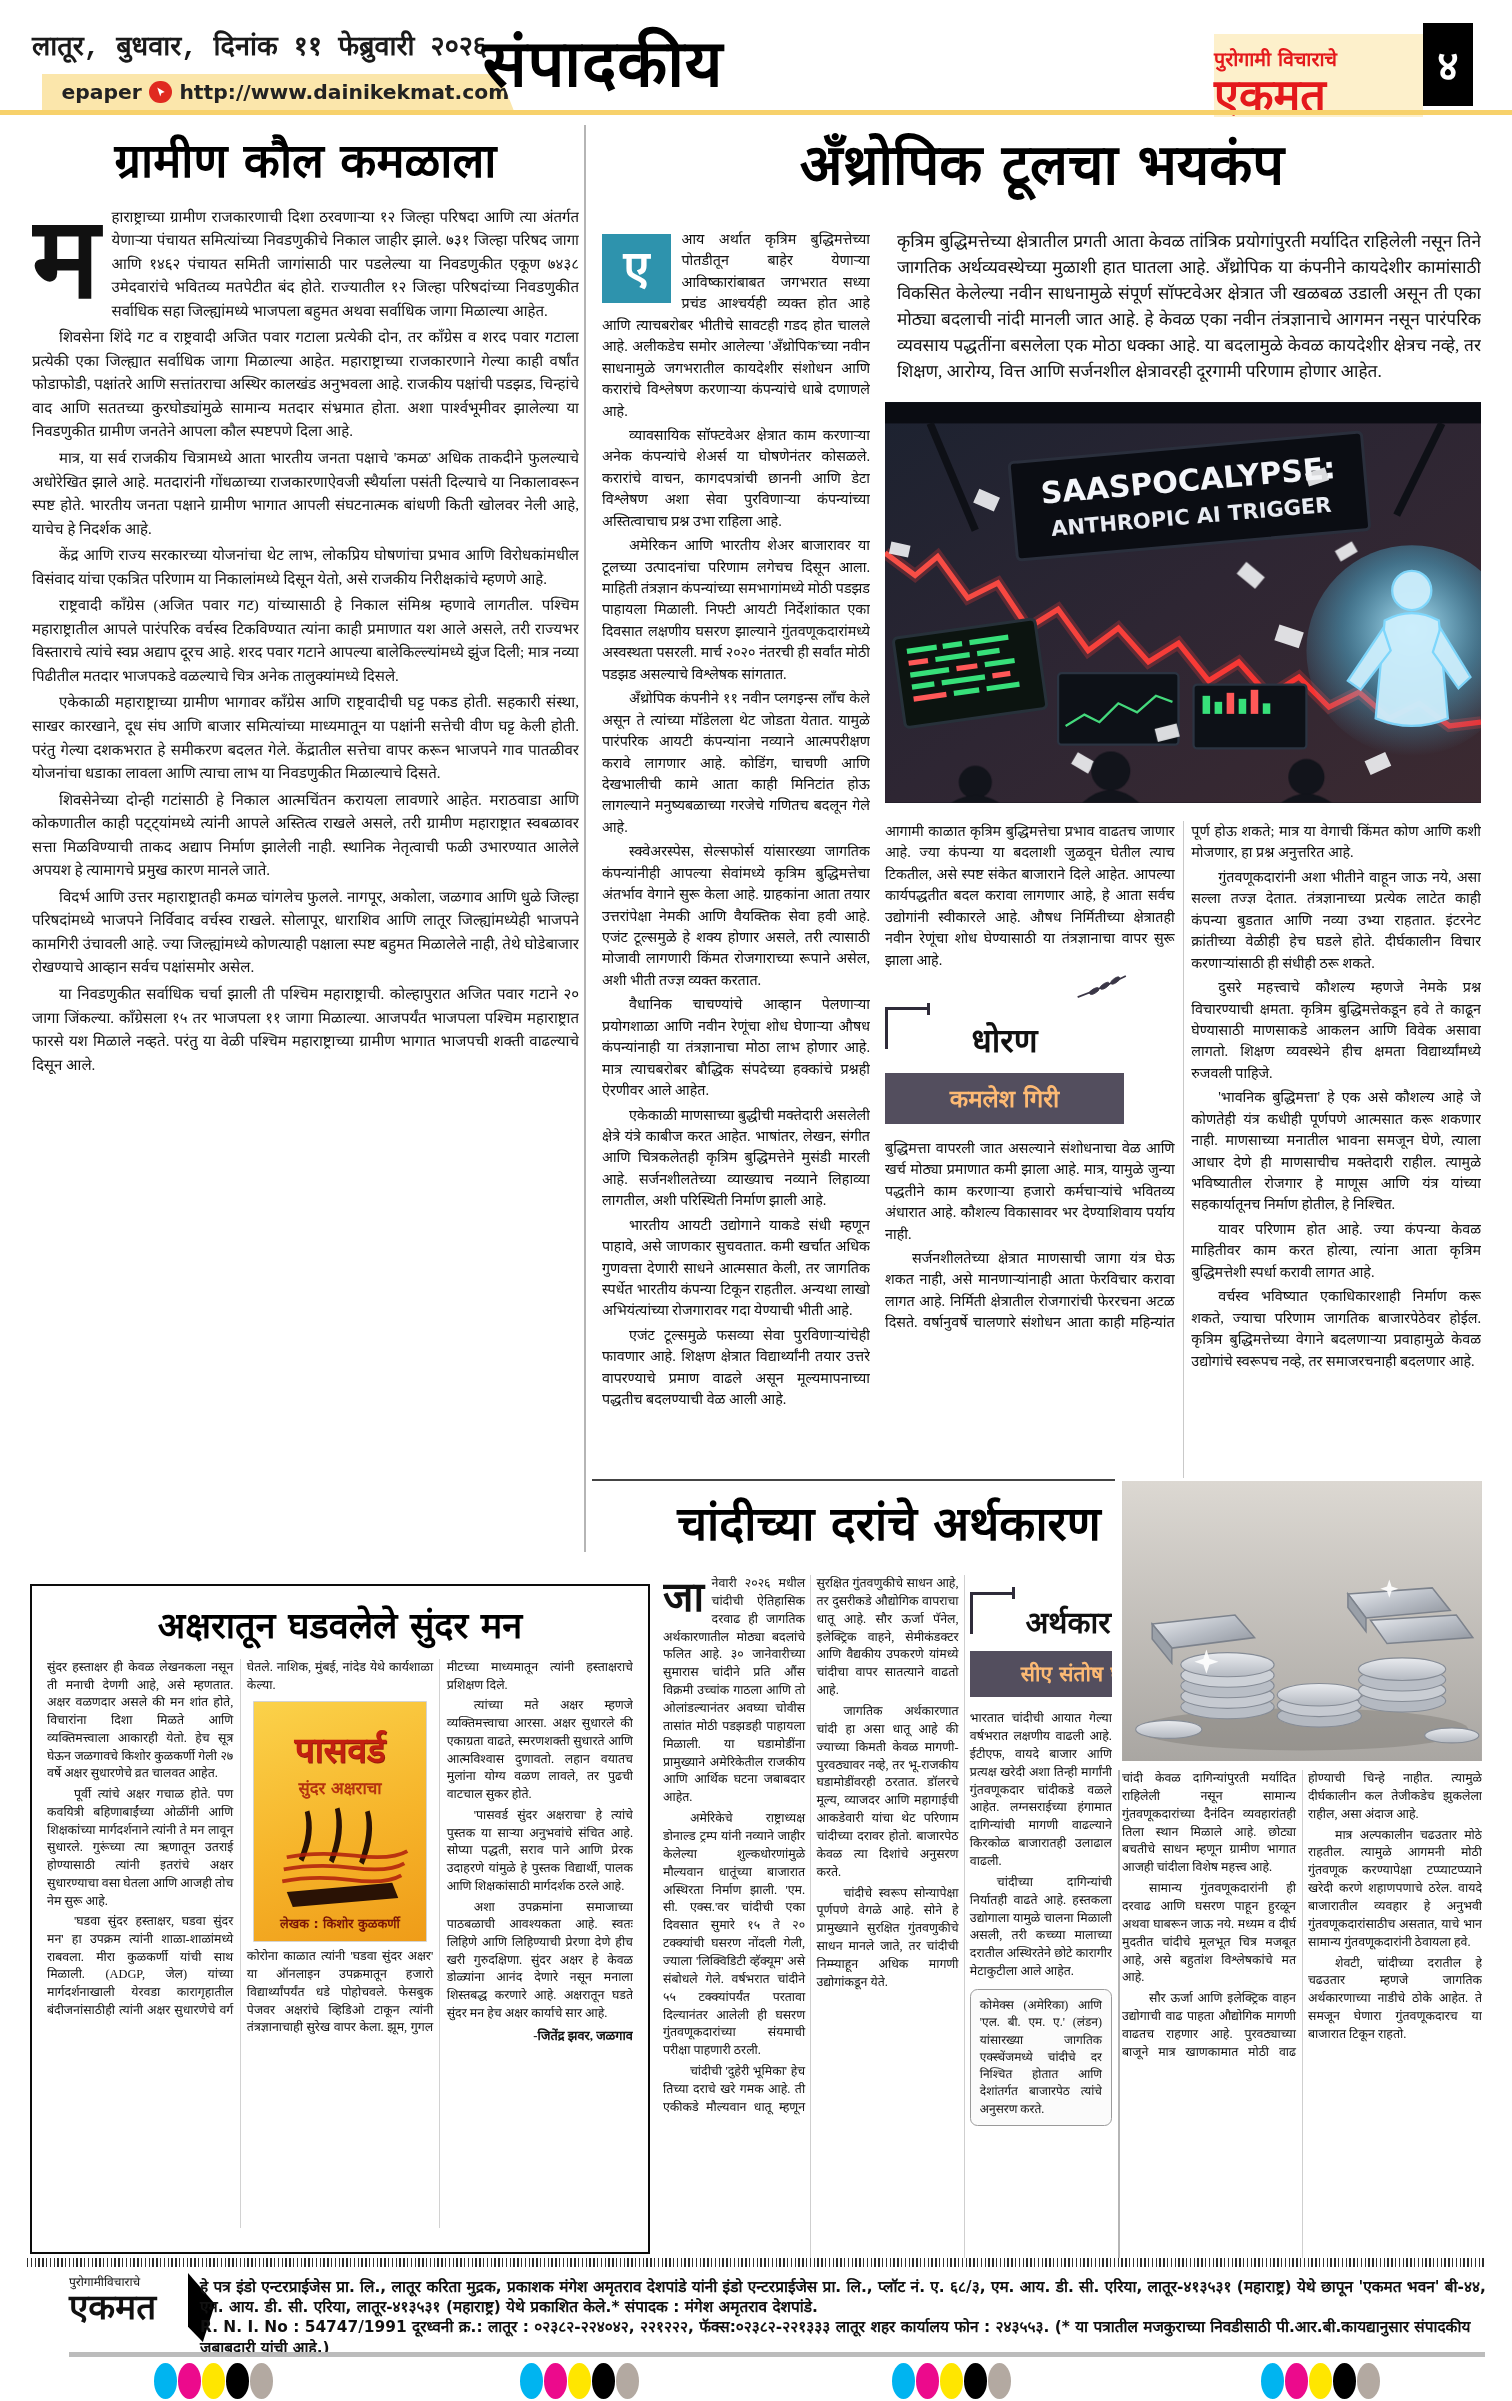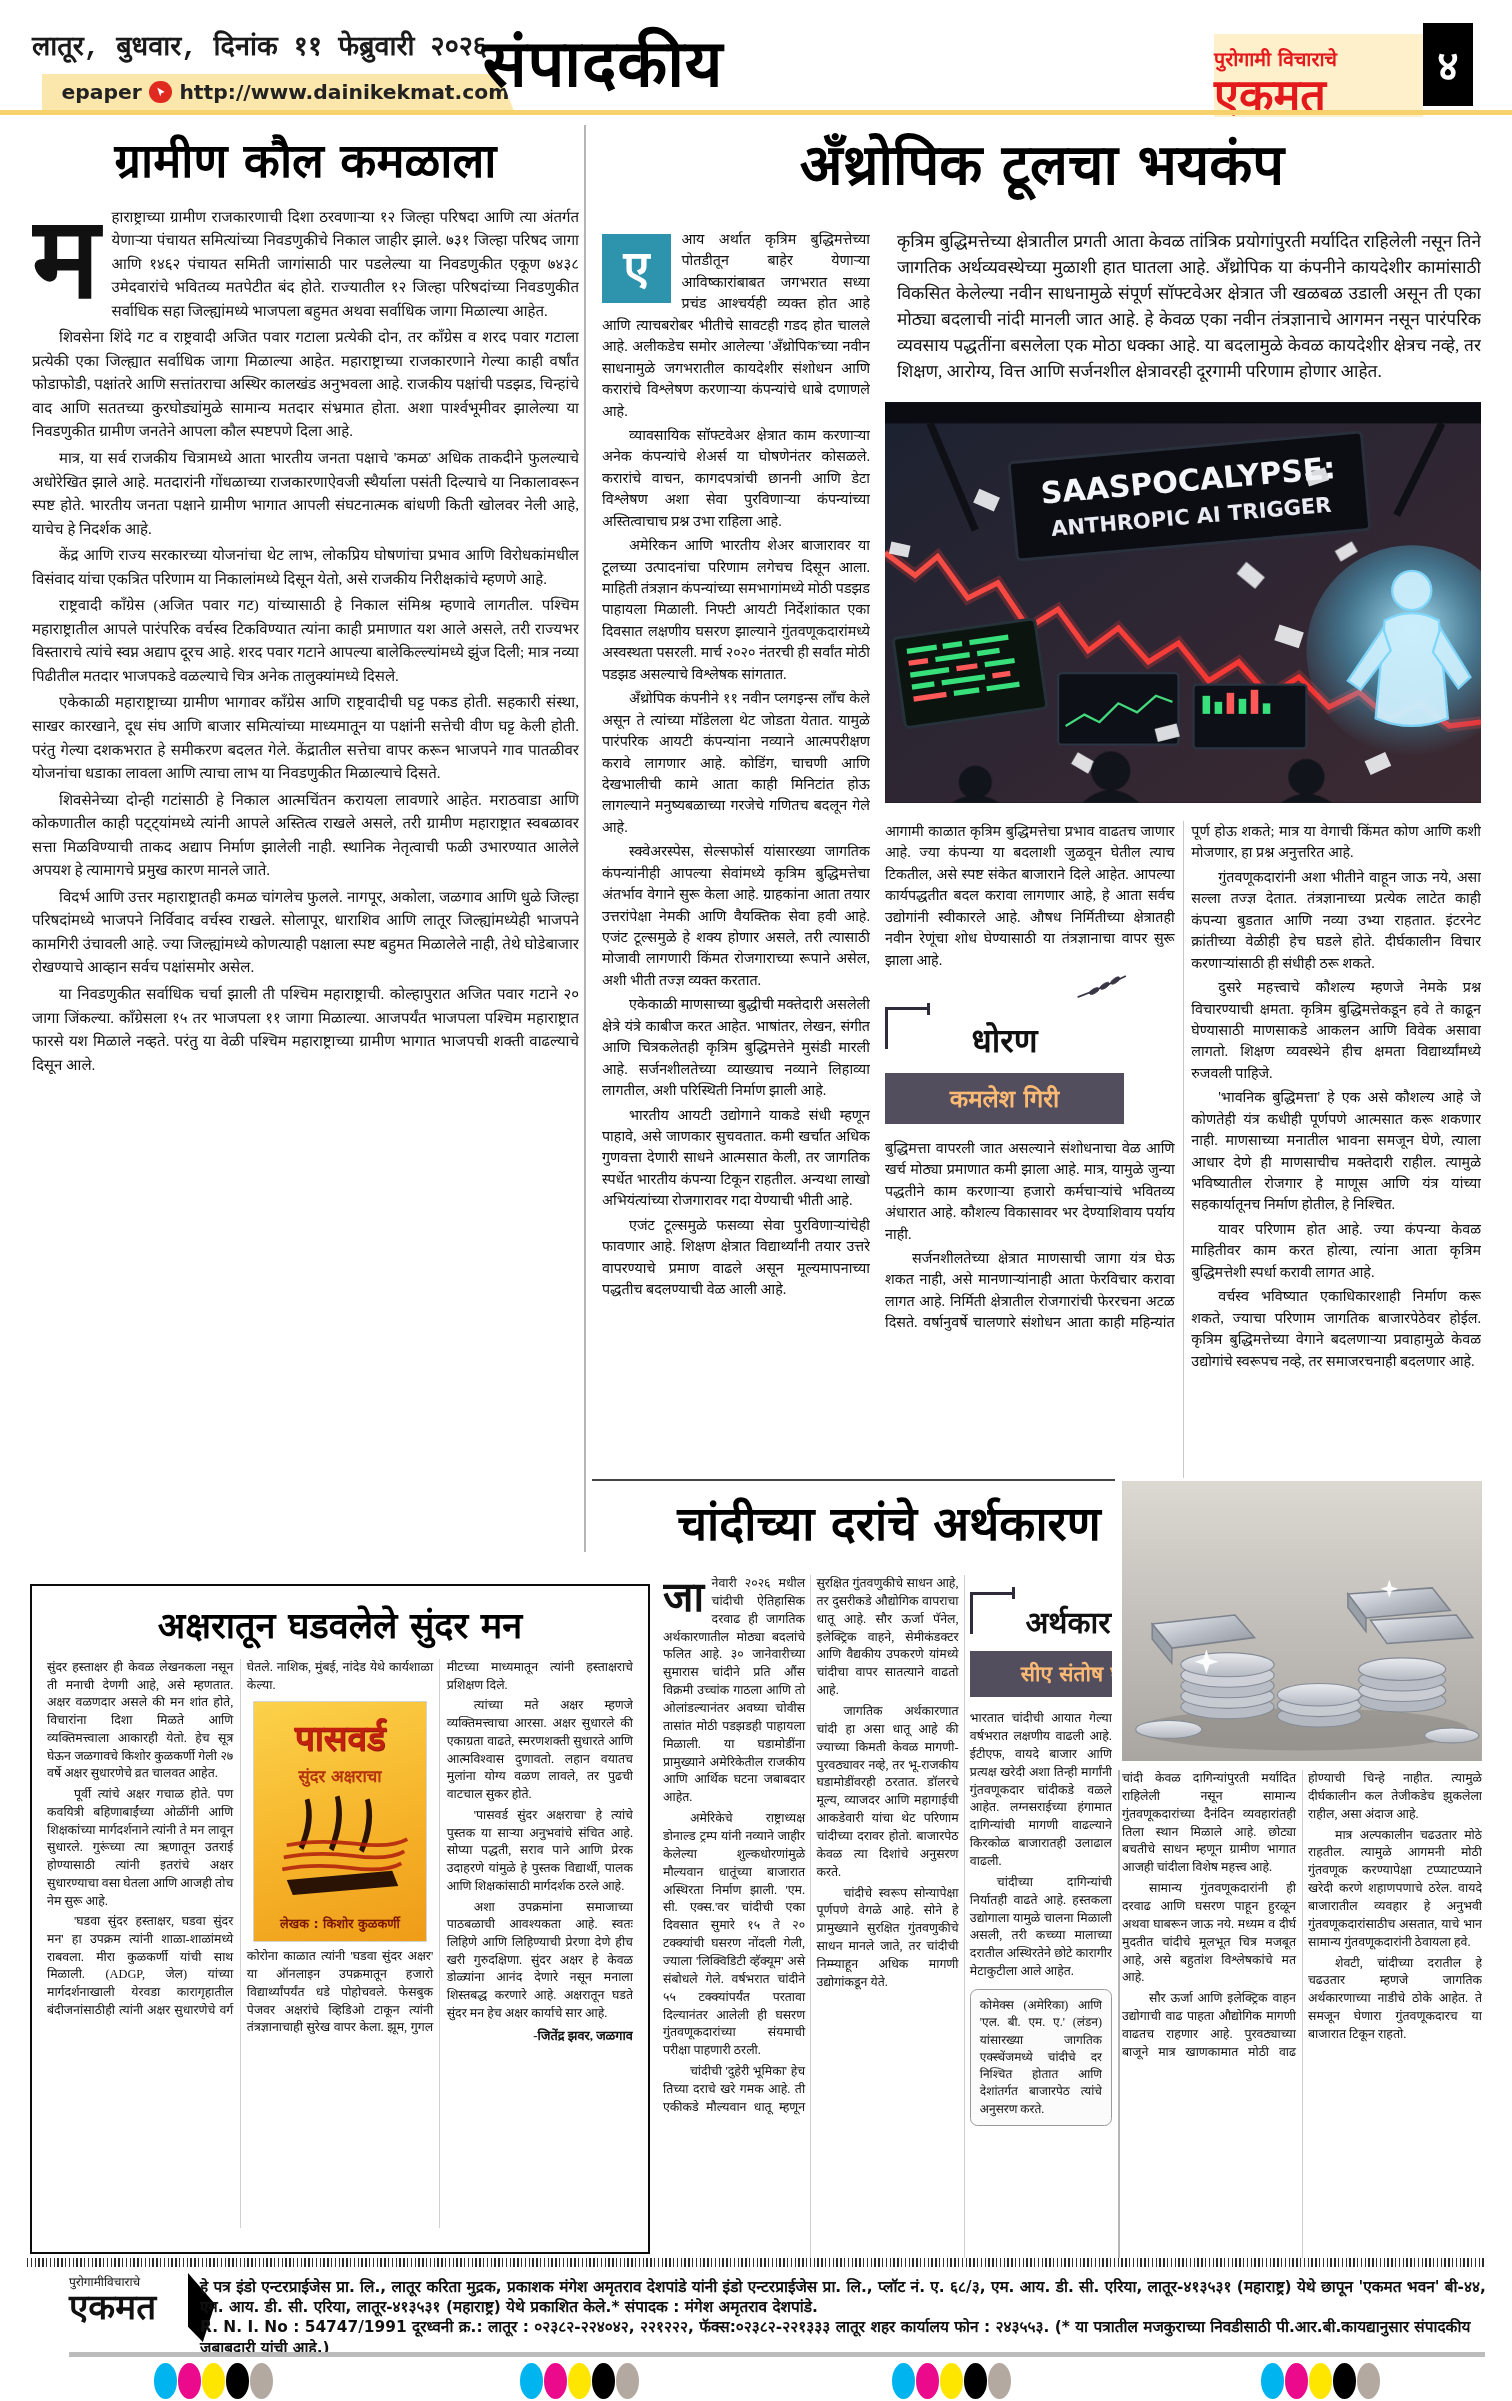--- a/index.html
+++ b/index.html
@@ -62,21 +62,21 @@
   .note-box{break-inside:avoid;border:1.5px solid #9a9a9a;border-radius:7.5px;padding:7.5px 9px;margin-top:7.5px;font-size:12px;text-align:justify;background:#fbfbfb;}
 
   
   .a4{left:30px;top:1584px;width:620px;height:670px;border:2.3px solid #0c0c0c;box-sizing:border-box;padding:10.5px 15px;background:#fff;}
   .a4 h2{font-size:36px;font-weight:800;text-align:center;padding:3px 0 10.5px 0;}
   .a4-body{height:569px;overflow:hidden;column-count:3;column-gap:13.6px;column-rule:0.8px solid #d2d2d2;font-size:12.4px;line-height:1.43;}
   .a4-byline{font-weight:700;text-align:right;margin-top:4.5px;font-size:12.8px;}
 
   
   .book{break-inside:avoid;width:172px;height:239px;margin:7.5px auto;background:linear-gradient(160deg,#fbd24a 0%,#f6b42a 55%,#ef9c18 100%);box-shadow:0 0 0 0.8px #c9c9c9;position:relative;text-align:center;overflow:hidden;}
-  .book-title{font-family:"DejaVu Sans",sans-serif;font-weight:800;font-size:35px;color:#c2200f;padding-top:11px;text-shadow:0.8px 0.8px 0 #8f1a0c;}
+  .book-title{font-family:"DejaVu Sans",sans-serif;font-weight:800;font-size:35px;color:#c2200f;padding-top:23px;text-shadow:0.8px 0.8px 0 #8f1a0c;}
   .book-sub{font-family:"DejaVu Sans",sans-serif;font-weight:700;font-size:16.6px;color:#b5330f;margin-top:1.5px;}
   .book-art{margin-top:3px;}
   .book-author{position:absolute;bottom:7.5px;width:100%;font-family:"DejaVu Sans",sans-serif;font-weight:700;font-size:12.8px;color:#7a1407;}
 
   
   .pinstripes{left:27px;top:2258px;width:1458px;height:9px;background:repeating-linear-gradient(90deg,#2e2e2e 0 1.5px,#ffffff 1.5px 3.8px);}
   .f-logo{left:69px;top:2273px;width:128px;}
   .f-logo-tag{font-family:"DejaVu Sans",sans-serif;font-weight:400;font-size:12px;}
   .f-logo-name{font-family:"DejaVu Sans",sans-serif;font-weight:800;font-size:35px;line-height:1;}
   .f-flag{position:absolute;left:119px;top:0px;width:27px;height:69px;background:#000;clip-path:polygon(0 0,100% 45%,55% 100%,0 78%);}
@@ -137,20 +137,21 @@
     <h1>अँथ्रोपिक टूलचा भयकंप</h1>
 
     <div class="a2-leftcol">
       <span class="dropcap2">ए</span>
       <div>
           <p class="para first">आय अर्थात कृत्रिम बुद्धिमत्तेच्या पोतडीतून बाहेर येणाऱ्या आविष्कारांबाबत जगभरात सध्या प्रचंड आश्चर्यही व्यक्त होत आहे आणि त्याचबरोबर भीतीचे सावटही गडद होत चालले आहे. अलीकडेच समोर आलेल्या 'अँथ्रोपिक'च्या नवीन साधनामुळे जगभरातील कायदेशीर संशोधन आणि करारांचे विश्लेषण करणाऱ्या कंपन्यांचे धाबे दणाणले आहे.</p>
           <p class="para">व्यावसायिक सॉफ्टवेअर क्षेत्रात काम करणाऱ्या अनेक कंपन्यांचे शेअर्स या घोषणेनंतर कोसळले. करारांचे वाचन, कागदपत्रांची छाननी आणि डेटा विश्लेषण अशा सेवा पुरविणाऱ्या कंपन्यांच्या अस्तित्वाचाच प्रश्न उभा राहिला आहे.</p>
           <p class="para">अमेरिकन आणि भारतीय शेअर बाजारावर या टूलच्या उत्पादनांचा परिणाम लगेचच दिसून आला. माहिती तंत्रज्ञान कंपन्यांच्या समभागांमध्ये मोठी पडझड पाहायला मिळाली. निफ्टी आयटी निर्देशांकात एका दिवसात लक्षणीय घसरण झाल्याने गुंतवणूकदारांमध्ये अस्वस्थता पसरली. मार्च २०२० नंतरची ही सर्वांत मोठी पडझड असल्याचे विश्लेषक सांगतात.</p>
           <p class="para">अँथ्रोपिक कंपनीने ११ नवीन प्लगइन्स लाँच केले असून ते त्यांच्या मॉडेलला थेट जोडता येतात. यामुळे पारंपरिक आयटी कंपन्यांना नव्याने आत्मपरीक्षण करावे लागणार आहे. कोडिंग, चाचणी आणि देखभालीची कामे आता काही मिनिटांत होऊ लागल्याने मनुष्यबळाच्या गरजेचे गणितच बदलून गेले आहे.</p>
           <p class="para">स्क्वेअरस्पेस, सेल्सफोर्स यांसारख्या जागतिक कंपन्यांनीही आपल्या सेवांमध्ये कृत्रिम बुद्धिमत्तेचा अंतर्भाव वेगाने सुरू केला आहे. ग्राहकांना आता तयार उत्तरांपेक्षा नेमकी आणि वैयक्तिक सेवा हवी आहे. एजंट टूल्समुळे हे शक्य होणार असले, तरी त्यासाठी मोजावी लागणारी किंमत रोजगाराच्या रूपाने असेल, अशी भीती तज्ज्ञ व्यक्त करतात.</p>
+          <p class="para">वैधानिक चाचण्यांचे आव्हान पेलणाऱ्या प्रयोगशाळा आणि नवीन रेणूंचा शोध घेणाऱ्या औषध कंपन्यांनाही या तंत्रज्ञानाचा मोठा लाभ होणार आहे. मात्र त्याचबरोबर बौद्धिक संपदेच्या हक्कांचे प्रश्नही ऐरणीवर आले आहेत.</p>
           <p class="para">एकेकाळी माणसाच्या बुद्धीची मक्तेदारी असलेली क्षेत्रे यंत्रे काबीज करत आहेत. भाषांतर, लेखन, संगीत आणि चित्रकलेतही कृत्रिम बुद्धिमत्तेने मुसंडी मारली आहे. सर्जनशीलतेच्या व्याख्याच नव्याने लिहाव्या लागतील, अशी परिस्थिती निर्माण झाली आहे.</p>
           <p class="para">भारतीय आयटी उद्योगाने याकडे संधी म्हणून पाहावे, असे जाणकार सुचवतात. कमी खर्चात अधिक गुणवत्ता देणारी साधने आत्मसात केली, तर जागतिक स्पर्धेत भारतीय कंपन्या टिकून राहतील. अन्यथा लाखो अभियंत्यांच्या रोजगारावर गदा येण्याची भीती आहे.</p>
           <p class="para">एजंट टूल्समुळे फसव्या सेवा पुरविणाऱ्यांचेही फावणार आहे. शिक्षण क्षेत्रात विद्यार्थ्यांनी तयार उत्तरे वापरण्याचे प्रमाण वाढले असून मूल्यमापनाच्या पद्धतीच बदलण्याची वेळ आली आहे.</p>
         </div>
     </div>
 
     <div class="a2-intro">कृत्रिम बुद्धिमत्तेच्या क्षेत्रातील प्रगती आता केवळ तांत्रिक प्रयोगांपुरती मर्यादित राहिलेली नसून तिने जागतिक अर्थव्यवस्थेच्या मुळाशी हात घातला आहे. अँथ्रोपिक या कंपनीने कायदेशीर कामांसाठी विकसित केलेल्या नवीन साधनामुळे संपूर्ण सॉफ्टवेअर क्षेत्रात जी खळबळ उडाली असून ती एका मोठ्या बदलाची नांदी मानली जात आहे. हे केवळ एका नवीन तंत्रज्ञानाचे आगमन नसून पारंपरिक व्यवसाय पद्धतींना बसलेला एक मोठा धक्का आहे. या बदलामुळे केवळ कायदेशीर क्षेत्रच नव्हे, तर शिक्षण, आरोग्य, वित्त आणि सर्जनशील क्षेत्रावरही दूरगामी परिणाम होणार आहेत.</div>
 
     <div class="a2-image">
       <svg width="596" height="401" viewBox="0 0 792 532">

